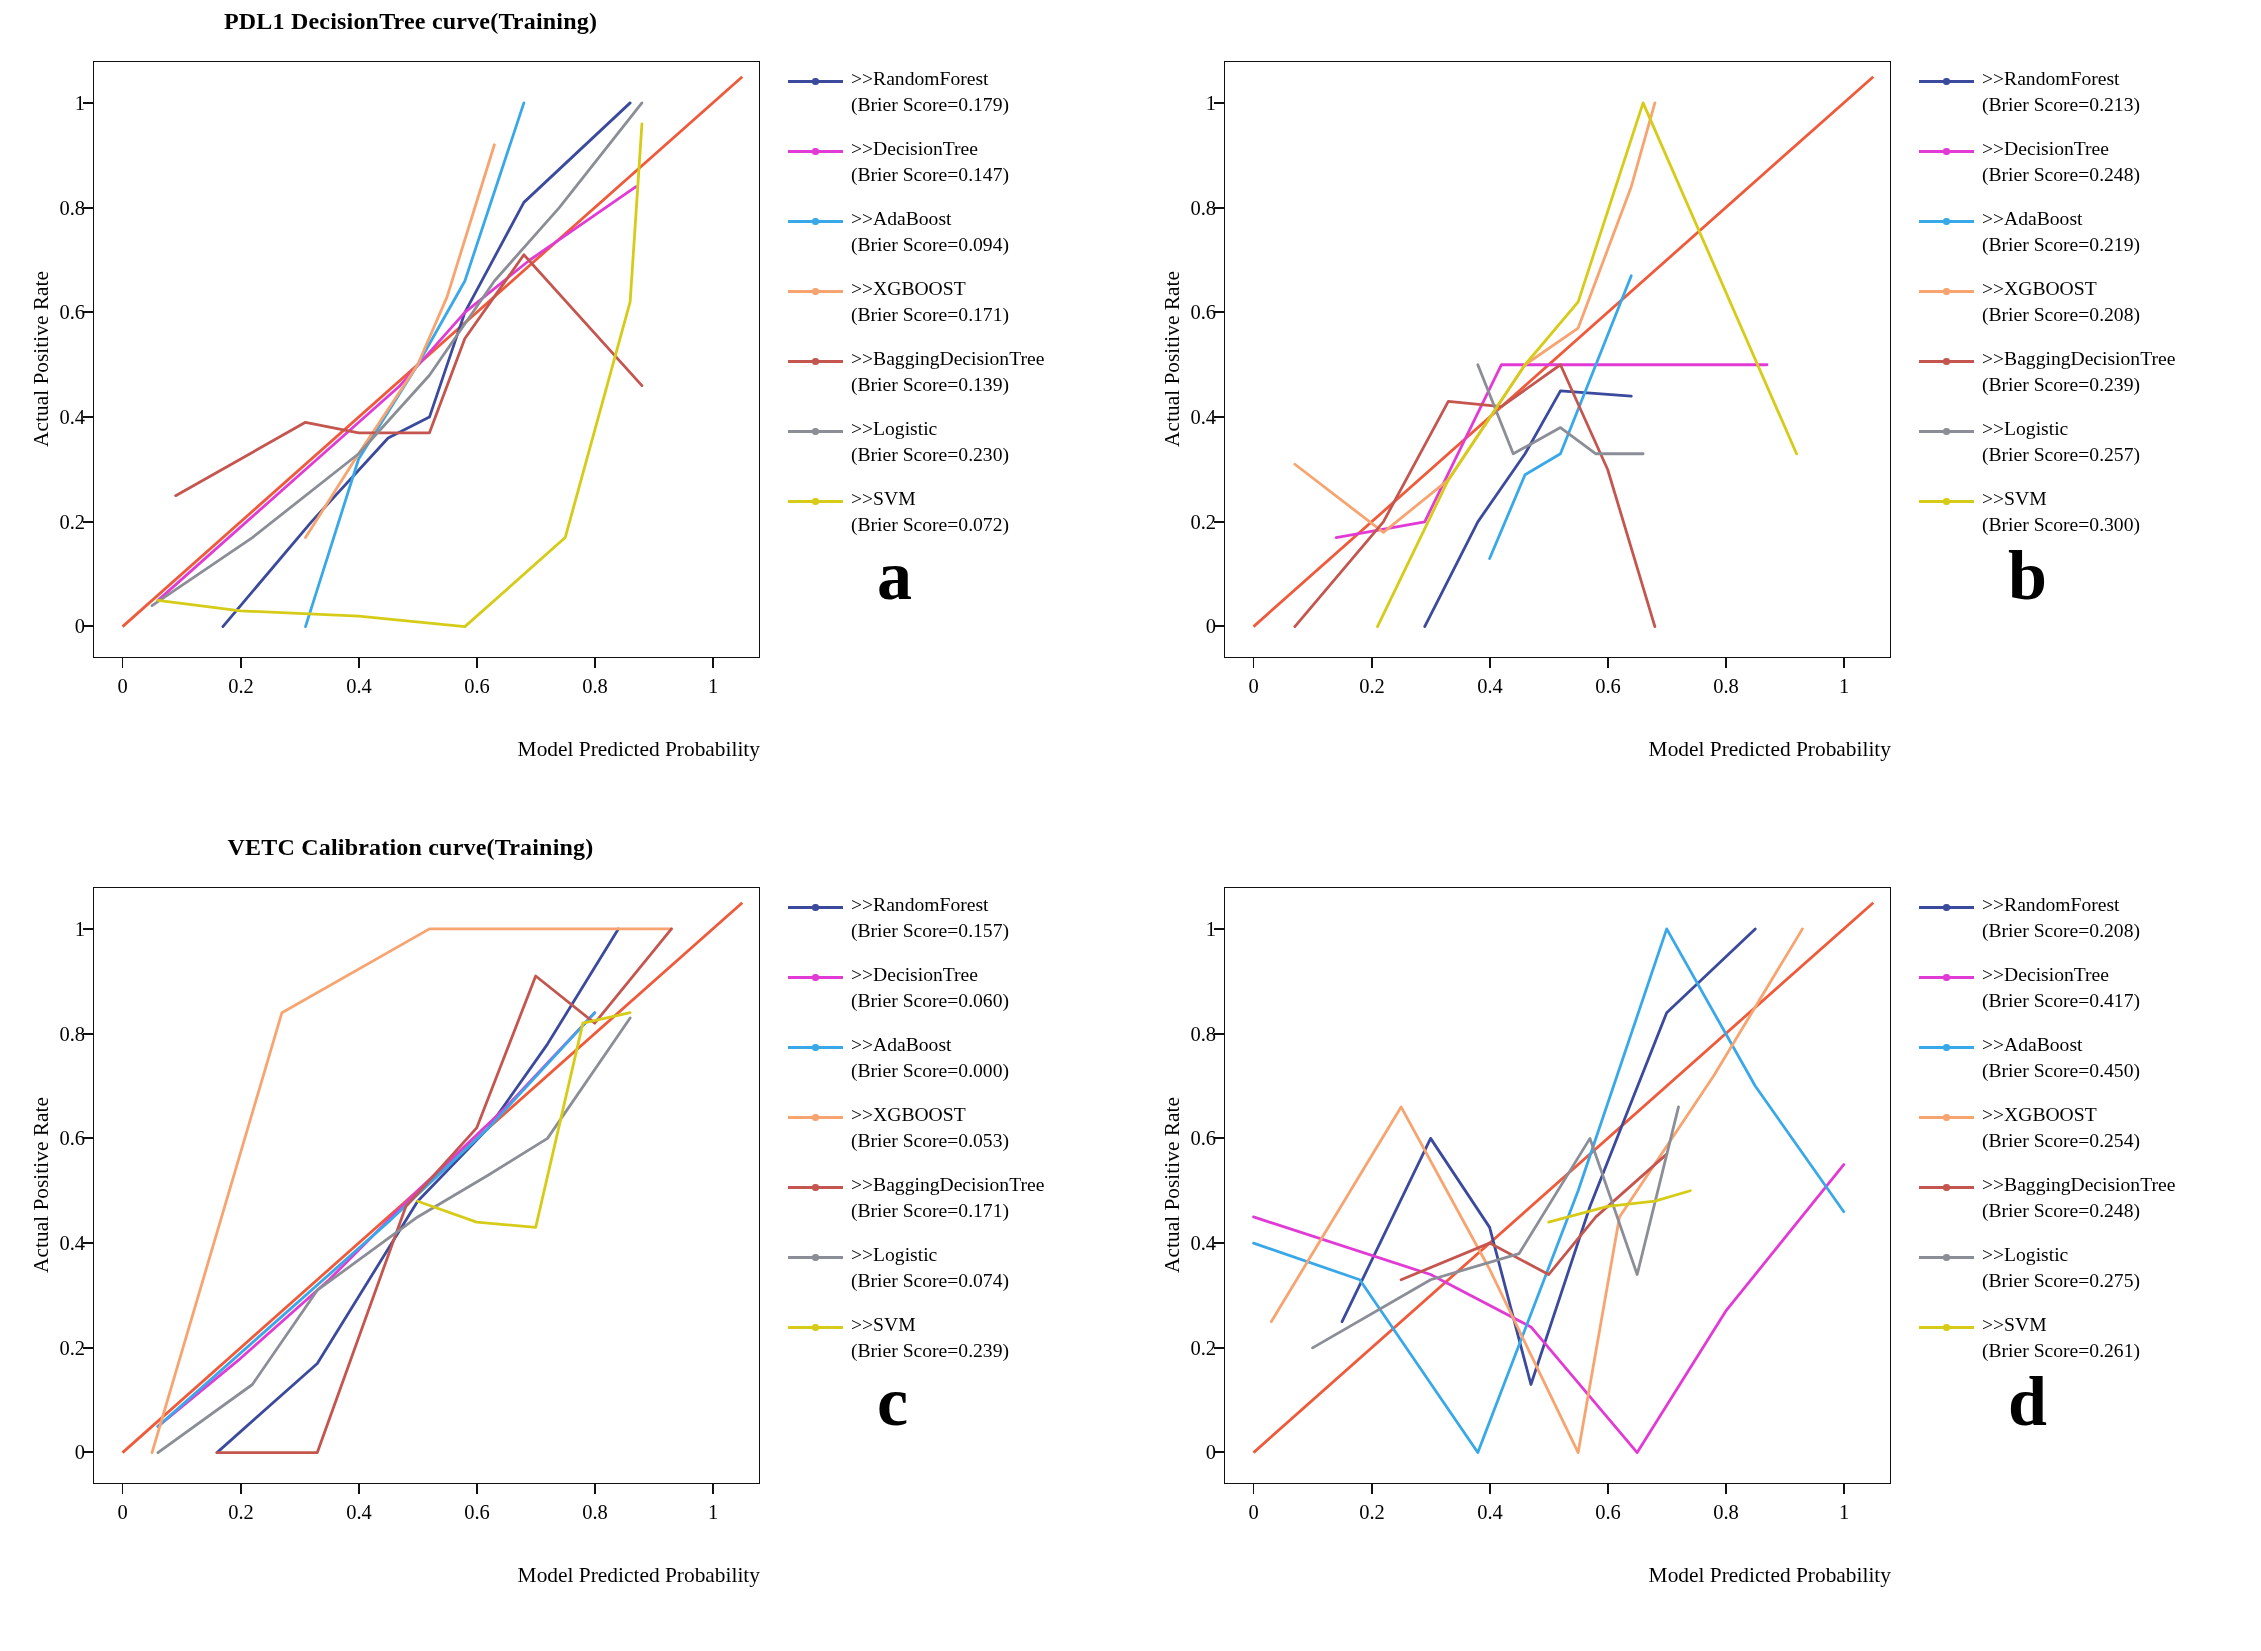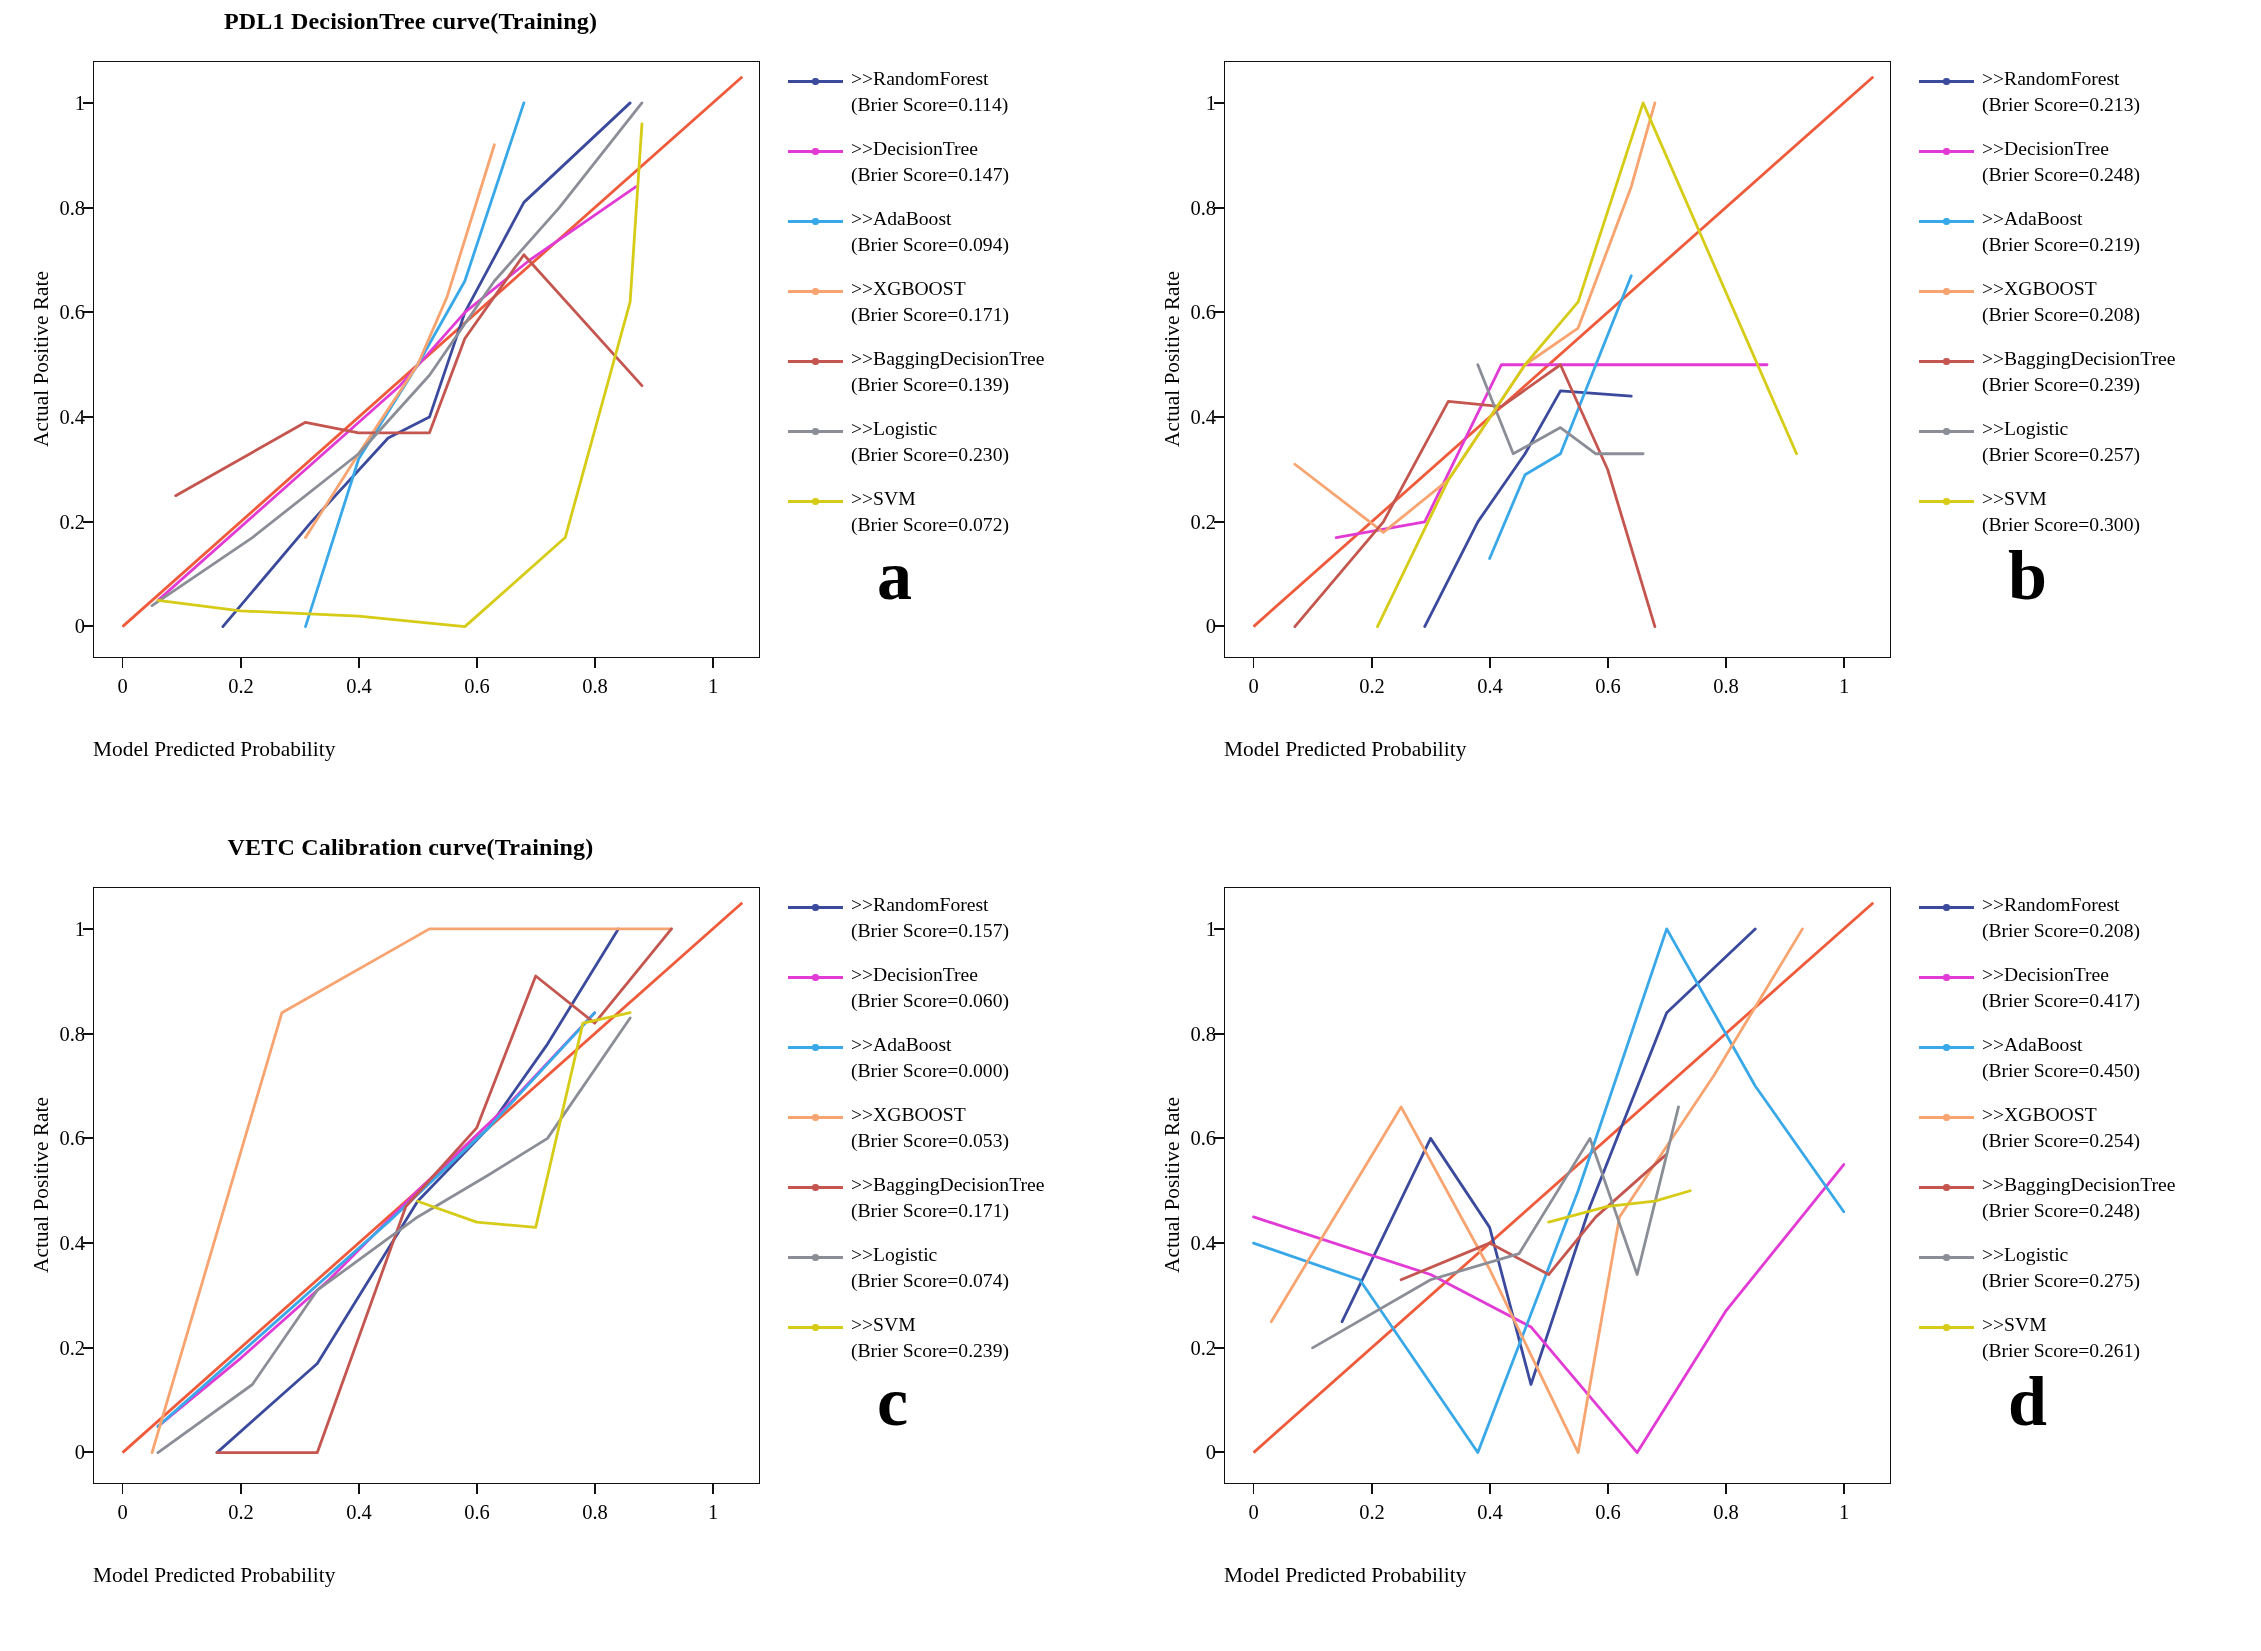--- a/index.html
+++ b/index.html
@@ -16,21 +16,21 @@
     text-align:center;font-weight:bold;font-size:24px;letter-spacing:0.2px;
   }
   .plot-area{position:absolute;left:93px;top:61px;width:667px;height:597px;}
   .frame{position:absolute;left:0;top:0;width:100%;height:100%;
          border:1.4px solid #111;box-sizing:border-box;background:#fff;}
   .svgwrap{position:absolute;left:0;top:0;width:100%;height:100%;}
   .ylab{
     position:absolute;left:-52px;top:298px;transform:translate(-50%,-50%) rotate(-90deg);
     font-size:21.4px;white-space:nowrap;
   }
-  .xlab{position:absolute;left:0;top:676px;width:667px;text-align:left;font-size:21.4px;}
+  .xlab{position:absolute;left:0;top:676px;width:667px;text-align:right;font-size:21.4px;}
   .ytick{position:absolute;right:675px;font-size:20.5px;text-align:right;width:56px;transform:translateY(-50%);}
   .xtick{position:absolute;top:614px;font-size:20.5px;text-align:center;width:56px;transform:translateX(-50%);}
   .tickmark{position:absolute;background:#111;}
 
   .legend{position:absolute;left:788px;top:70px;width:336px;}
   .legend-item{position:relative;height:70px;}
   .legend-line{position:absolute;left:0;top:10.3px;width:55px;height:2.3px;}
   .legend-dash{position:absolute;left:24px;top:8px;width:6.5px;height:6.5px;border-radius:50%;}
   .legend-text{position:absolute;left:63px;top:-3.7px;font-size:19.6px;line-height:26px;white-space:nowrap;}
   .legend-text .l2{display:block;}
@@ -84,21 +84,21 @@
         <div class="ytick" style="top: 251px;">0.6</div>
         <div class="tickmark" style="left: -10.3px; top: 146px; width: 10.3px; height: 1.9px;"></div>
         <div class="ytick" style="top: 147px;">0.8</div>
         <div class="tickmark" style="left: -10.3px; top: 41px; width: 10.3px; height: 1.9px;"></div>
         <div class="ytick" style="top: 42px;">1</div>
       </div>
     <div class="legend">
         <div class="legend-item">
           <div class="legend-line" style="background: rgb(59, 74, 156);"></div>
           <div class="legend-dash" style="background: rgb(59, 74, 156);"></div>
-          <div class="legend-text"><span class="l1">&gt;&gt;RandomForest</span><span class="l2">(Brier Score=0.114)</span></div>
+          <div class="legend-text"><span class="l1">&gt;&gt;RandomForest</span><span class="l2">(Brier Score=0.179)</span></div>
         </div>
         <div class="legend-item">
           <div class="legend-line" style="background: rgb(226, 59, 213);"></div>
           <div class="legend-dash" style="background: rgb(226, 59, 213);"></div>
           <div class="legend-text"><span class="l1">&gt;&gt;DecisionTree</span><span class="l2">(Brier Score=0.147)</span></div>
         </div>
         <div class="legend-item">
           <div class="legend-line" style="background: rgb(57, 168, 232);"></div>
           <div class="legend-dash" style="background: rgb(57, 168, 232);"></div>
           <div class="legend-text"><span class="l1">&gt;&gt;AdaBoost</span><span class="l2">(Brier Score=0.094)</span></div>

